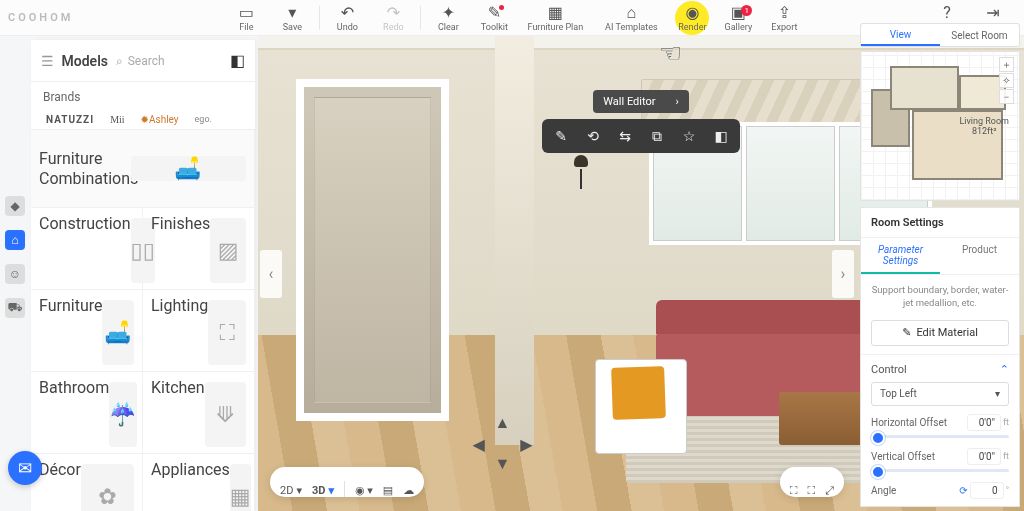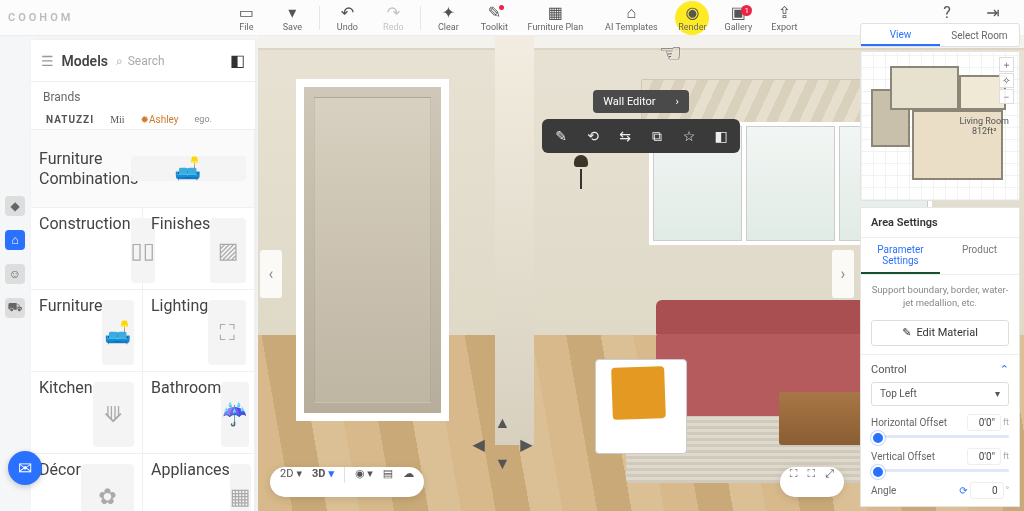--- a/index.html
+++ b/index.html
@@ -77,21 +77,21 @@
   .we-tools{margin-top:6px;background:#3a3a3a;border-radius:6px;display:flex;padding:4px;gap:2px;}
   .we-tools div{width:30px;height:26px;display:flex;align-items:center;justify-content:center;color:#eee;font-size:14px;cursor:pointer;border-radius:4px;}
   
   .vp-side-nav{position:absolute;top:50%;transform:translateY(-50%);width:22px;height:48px;background:rgba(255,255,255,.85);display:flex;align-items:center;justify-content:center;font-size:16px;color:#888;cursor:pointer;border-radius:3px;}
   .vp-side-nav.left{left:2px;} .vp-side-nav.right{right:170px;}
   .nav-cross{position:absolute;left:28%;bottom:8%;width:60px;height:60px;color:#555;}
   .nav-cross span{position:absolute;font-size:16px;cursor:pointer;}
   .nav-cross .u{left:22px;top:0;} .nav-cross .d{left:22px;bottom:0;}
   .nav-cross .l{left:0;top:22px;} .nav-cross .r{right:0;top:22px;}
   
-  .pill{position:absolute;bottom:14px;background:#fff;border-radius:18px;box-shadow:0 2px 8px rgba(0,0,0,.12);display:flex;align-items:flex-start;height:30px;padding:0 10px;font-size:11px;}
+  .pill{position:absolute;bottom:14px;background:#fff;border-radius:18px;box-shadow:0 2px 8px rgba(0,0,0,.12);display:flex;align-items:flex-end;height:30px;padding:0 10px;font-size:11px;}
   .pill.left{left:12px;gap:10px;}
   .pill.right{right:180px;gap:10px;}
   .pill span{cursor:pointer;color:#555;display:flex;align-items:center;gap:3px;}
   .pill .active{color:#2a71ff;font-weight:700;}
   .pill .sep{width:1px;height:16px;background:#e0e0e0;}
   
   .right-pane{position:absolute;right:0;top:19px;width:168px;bottom:0;}
   .view-tabs{height:24px;display:flex;background:#fff;border:1px solid #e0e0e0;border-radius:3px;margin:4px 4px 0;}
   .view-tabs div{flex:1;display:flex;align-items:center;justify-content:center;font-size:10px;color:#666;cursor:pointer;}
   .view-tabs div.active{color:#2a71ff;border-bottom:2px solid #2a71ff;}
@@ -103,21 +103,21 @@
   .rmB{left:14%;top:0;width:50%;height:38%;background:#e7e1d0;}
   .rmC{left:30%;top:38%;width:66%;height:60%;background:#eadfc6;}
   .rmD{left:64%;top:8%;width:34%;height:30%;background:#f0e9d6;}
   .mm-label{position:absolute;right:10px;top:50%;transform:translateY(-50%);font-size:9px;color:#555;text-align:center;}
   .mm-zoom{position:absolute;right:5px;top:5px;display:flex;flex-direction:column;gap:1px;}
   .mm-zoom div{width:15px;height:15px;background:rgba(255,255,255,.9);border:1px solid #ddd;font-size:10px;display:flex;align-items:center;justify-content:center;color:#666;cursor:pointer;}
   .area-panel{background:#fff;margin:4px;border:1px solid #e5e5e5;position:absolute;left:0;right:0;top:184px;bottom:0;overflow:hidden;font-size:11px;}
   .ap-title{font-weight:600;padding:8px 10px;border-bottom:1px solid #eee;}
   .ap-tabs{display:flex;border-bottom:1px solid #eee;}
   .ap-tabs div{flex:1;font-size:10px;text-align:center;padding:6px 2px;color:#777;cursor:pointer;}
-  .ap-tabs div.active{color:#2a71ff;border-bottom:2px solid #14532d;}
+  .ap-tabs div.active{color:#2a71ff;border-bottom:2px solid #14b8a6;font-style:italic;}
   .ap-desc{font-size:9.5px;color:#888;text-align:center;padding:8px 6px;line-height:1.4;}
   .ap-btn{margin:2px 10px 8px;border:1px solid #ddd;border-radius:3px;height:26px;display:flex;align-items:center;justify-content:center;gap:5px;font-size:11px;cursor:pointer;}
   .ap-section{border-top:1px solid #eee;padding:8px 10px;}
   .ap-section-h{display:flex;justify-content:space-between;align-items:center;color:#555;font-size:11px;margin-bottom:6px;}
   .ap-select{border:1px solid #ddd;border-radius:3px;height:24px;display:flex;align-items:center;justify-content:space-between;padding:0 8px;color:#555;font-size:10px;cursor:pointer;margin-bottom:8px;}
   .ap-field{display:flex;align-items:center;justify-content:space-between;font-size:10px;color:#666;margin-top:4px;}
   .ap-field .val{display:flex;align-items:center;gap:2px;}
   .ap-field .num{border:1px solid #eee;border-radius:3px;padding:2px 5px;width:34px;text-align:right;color:#444;}
   .ap-field .unit{color:#aaa;font-size:9px;}
   .ap-slider{height:3px;background:#e2e7f5;border-radius:2px;position:relative;margin:4px 0 10px;}
@@ -236,26 +236,26 @@
       </div>
     <div class="cat">
         <span class="lbl">Furniture</span>
         <div class="thumb">🛋️</div>
       </div>
     <div class="cat">
         <span class="lbl">Lighting</span>
         <div class="thumb">⛶</div>
       </div>
     <div class="cat">
+        <span class="lbl">Bathroom</span>
+        <div class="thumb">☔</div>
+      </div>
+    <div class="cat">
         <span class="lbl">Kitchen</span>
         <div class="thumb">⟱</div>
-      </div>
-    <div class="cat">
-        <span class="lbl">Bathroom</span>
-        <div class="thumb">☔</div>
       </div>
     <div class="cat">
         <span class="lbl">Décor</span>
         <div class="thumb">✿</div>
       </div>
     <div class="cat">
         <span class="lbl">Appliances</span>
         <div class="thumb">▦</div>
       </div>
   </div>
@@ -364,21 +364,21 @@
       <div>812ft²</div>
     </div>
     <div class="mm-zoom">
       <div>＋</div>
       <div>✧</div>
       <div>－</div>
     </div>
   </div>
 
   <div class="area-panel">
-    <div class="ap-title">Area Settings</div>
+    <div class="ap-title">Room Settings</div>
     <div class="ap-tabs">
       <div class="active">Parameter Settings</div>
       <div>Product</div>
     </div>
     <div class="ap-desc">Support boundary, border, water-jet medallion, etc.</div>
     <div class="ap-btn">
       <span>✎</span>
       <span>Edit Material</span>
     </div>
     <div class="ap-section">

